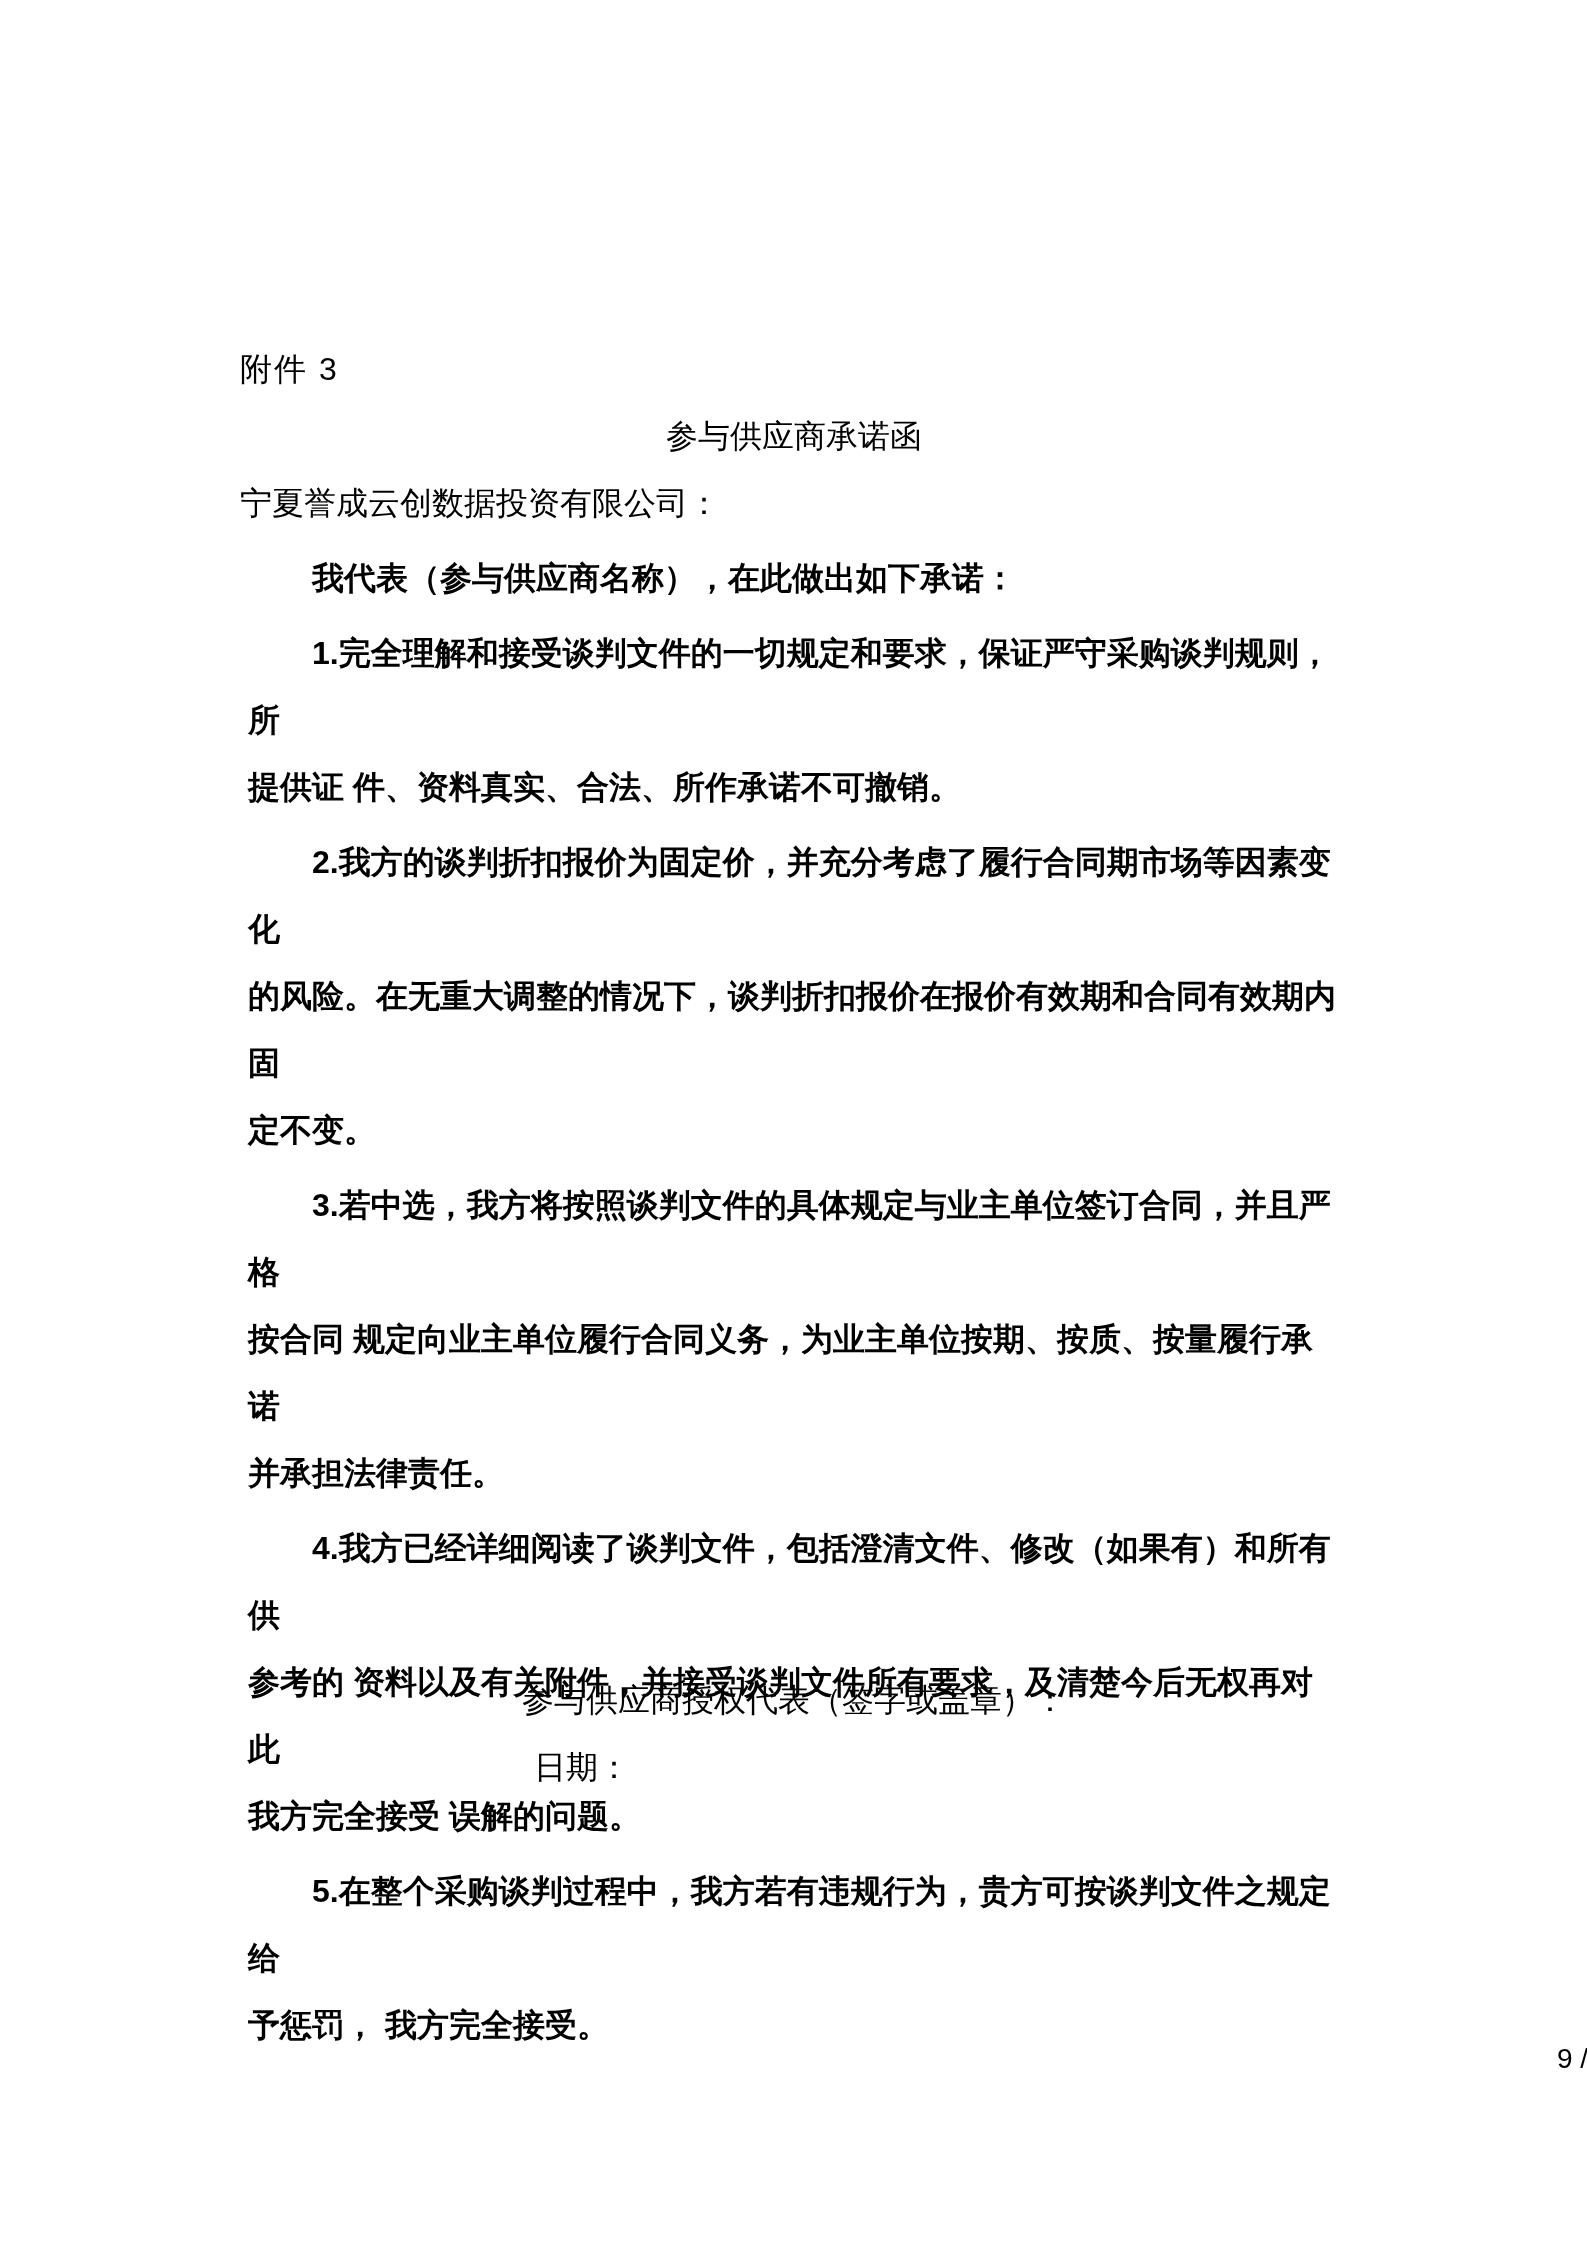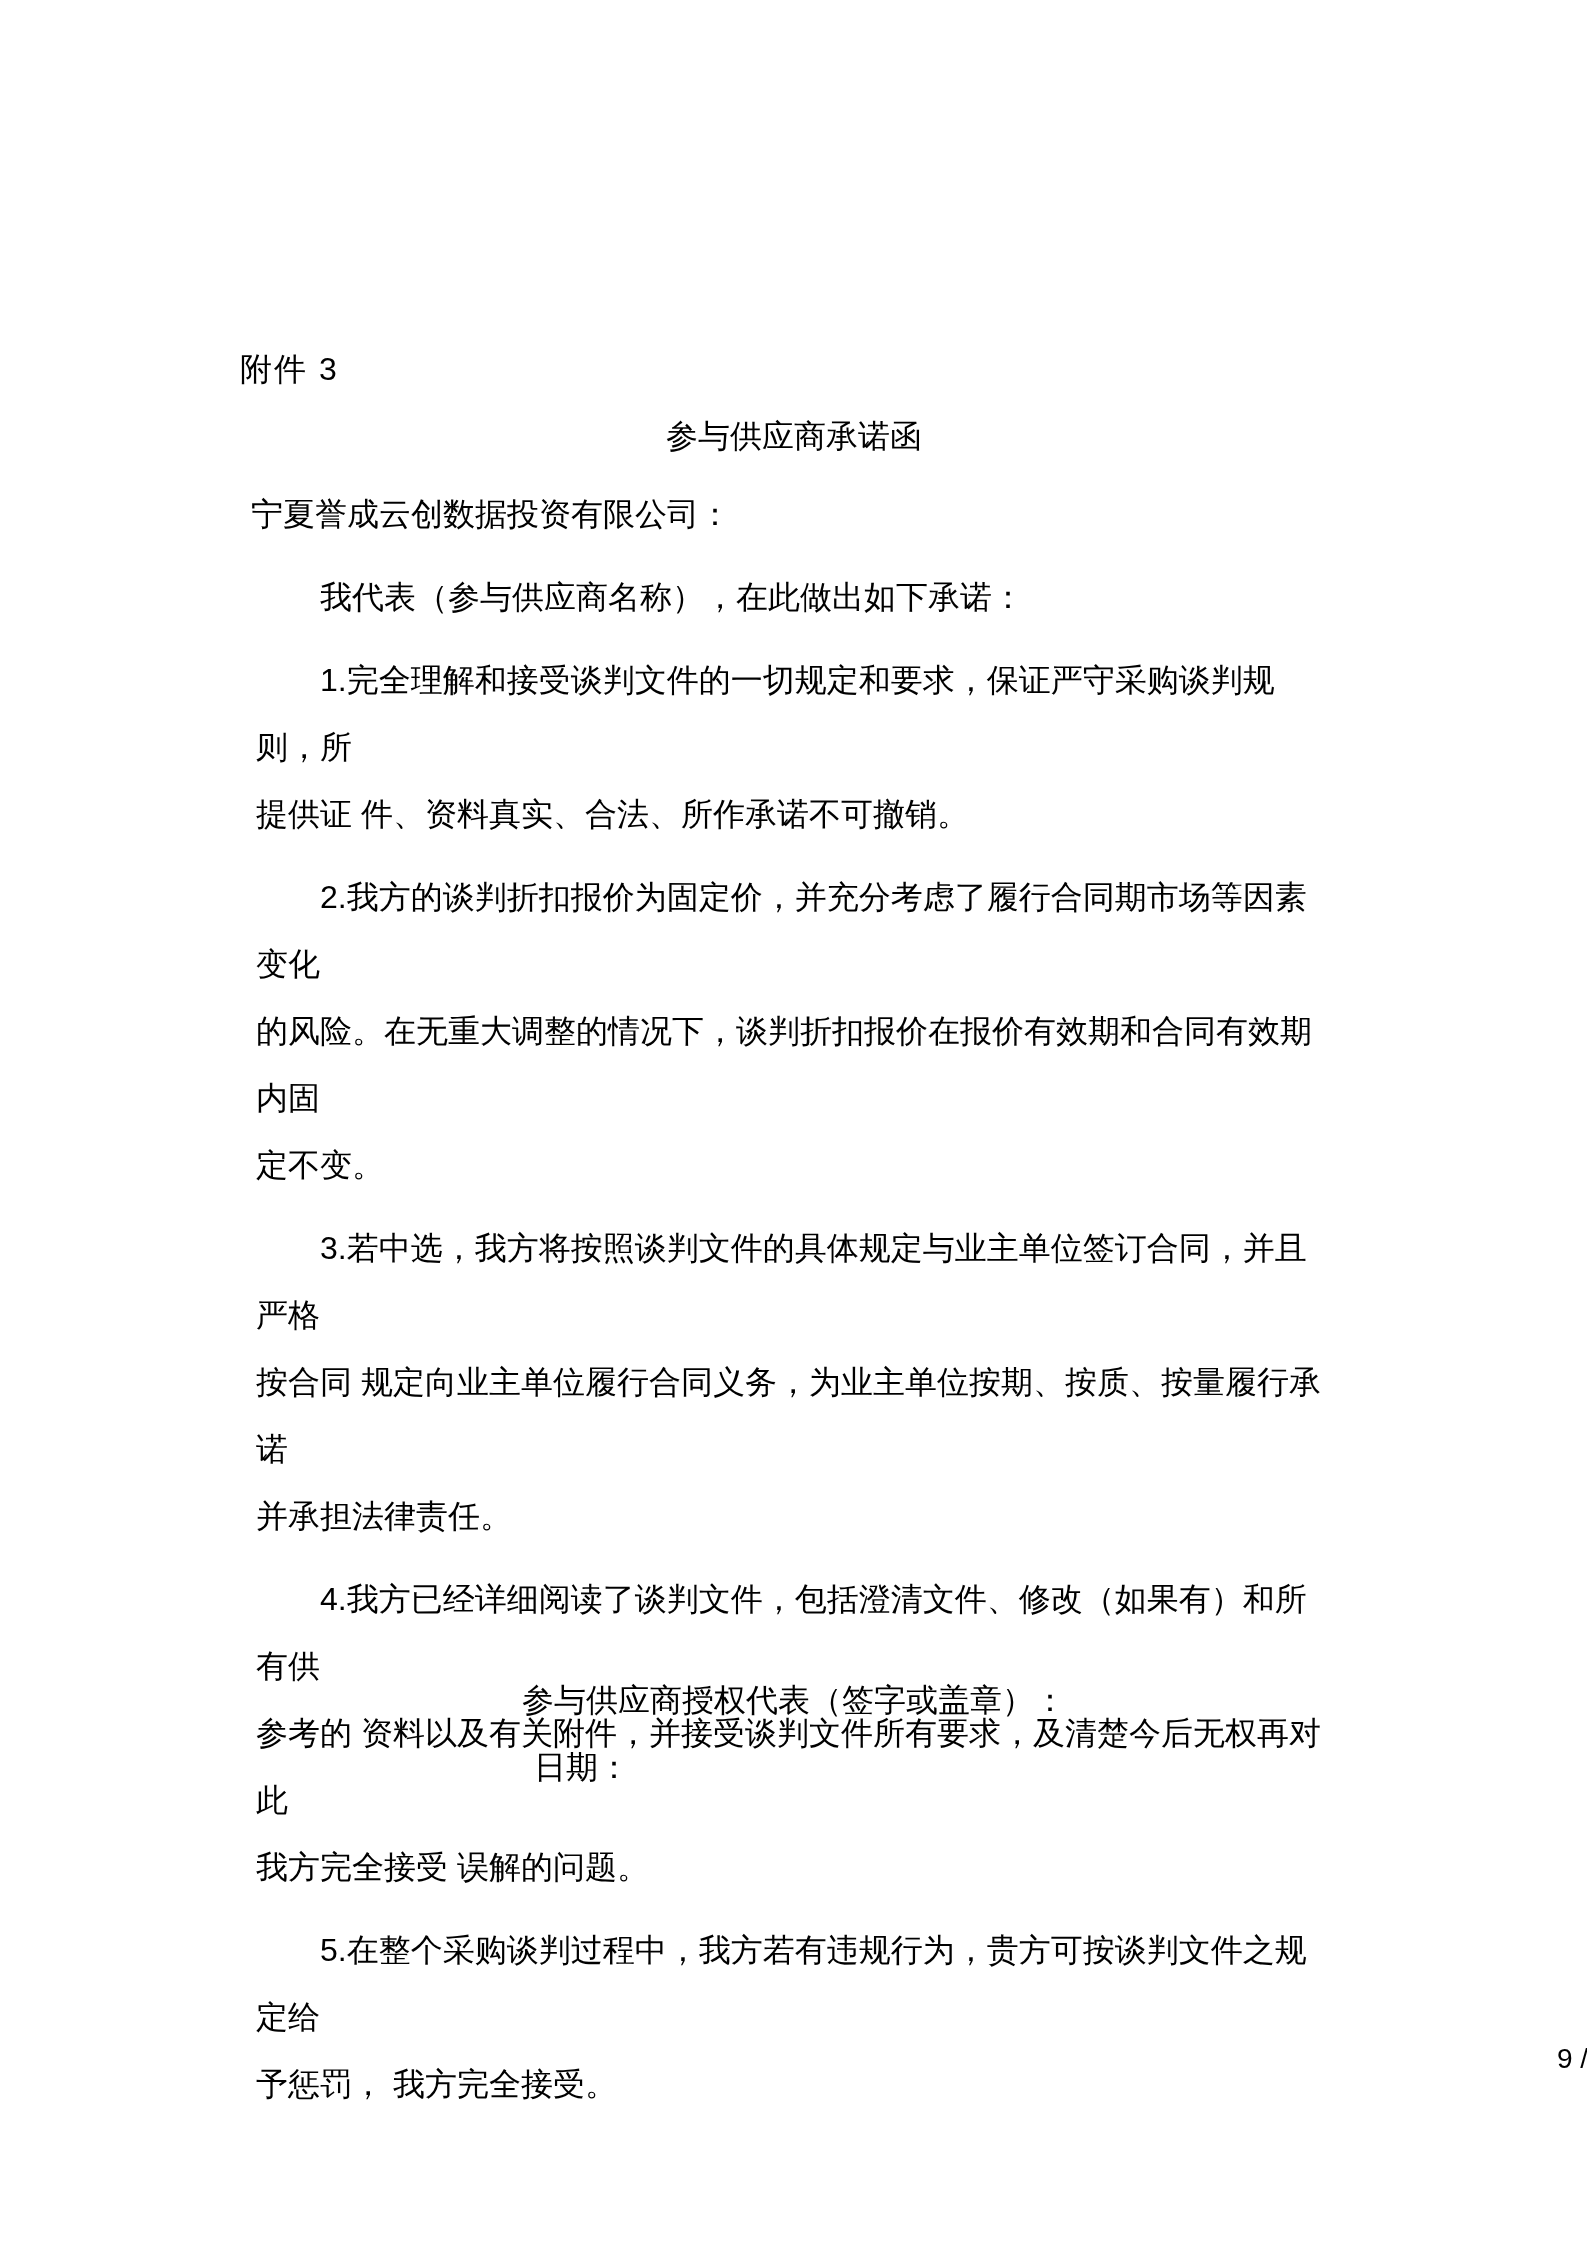--- a/index.html
+++ b/index.html
@@ -27,25 +27,26 @@
     line-height: 67px;
     text-align: left;
   }
   .attachment-label {
     letter-spacing: 2px;
   }
   .doc-title {
     text-align: center;
   }
   .para {
-    margin: 16px;
+    margin: 8px;
     text-indent: 64px;
+    font-weight: bold;
   }
   .salutation {
-    margin: 11px;
+    margin: 0;
   }
   .signature {
     position: absolute;
     left: 522px;
     top: 1667px;
     font-size: 32px;
     line-height: 67px;
   }
   .signature .date-line {
     padding-left: 12px;

